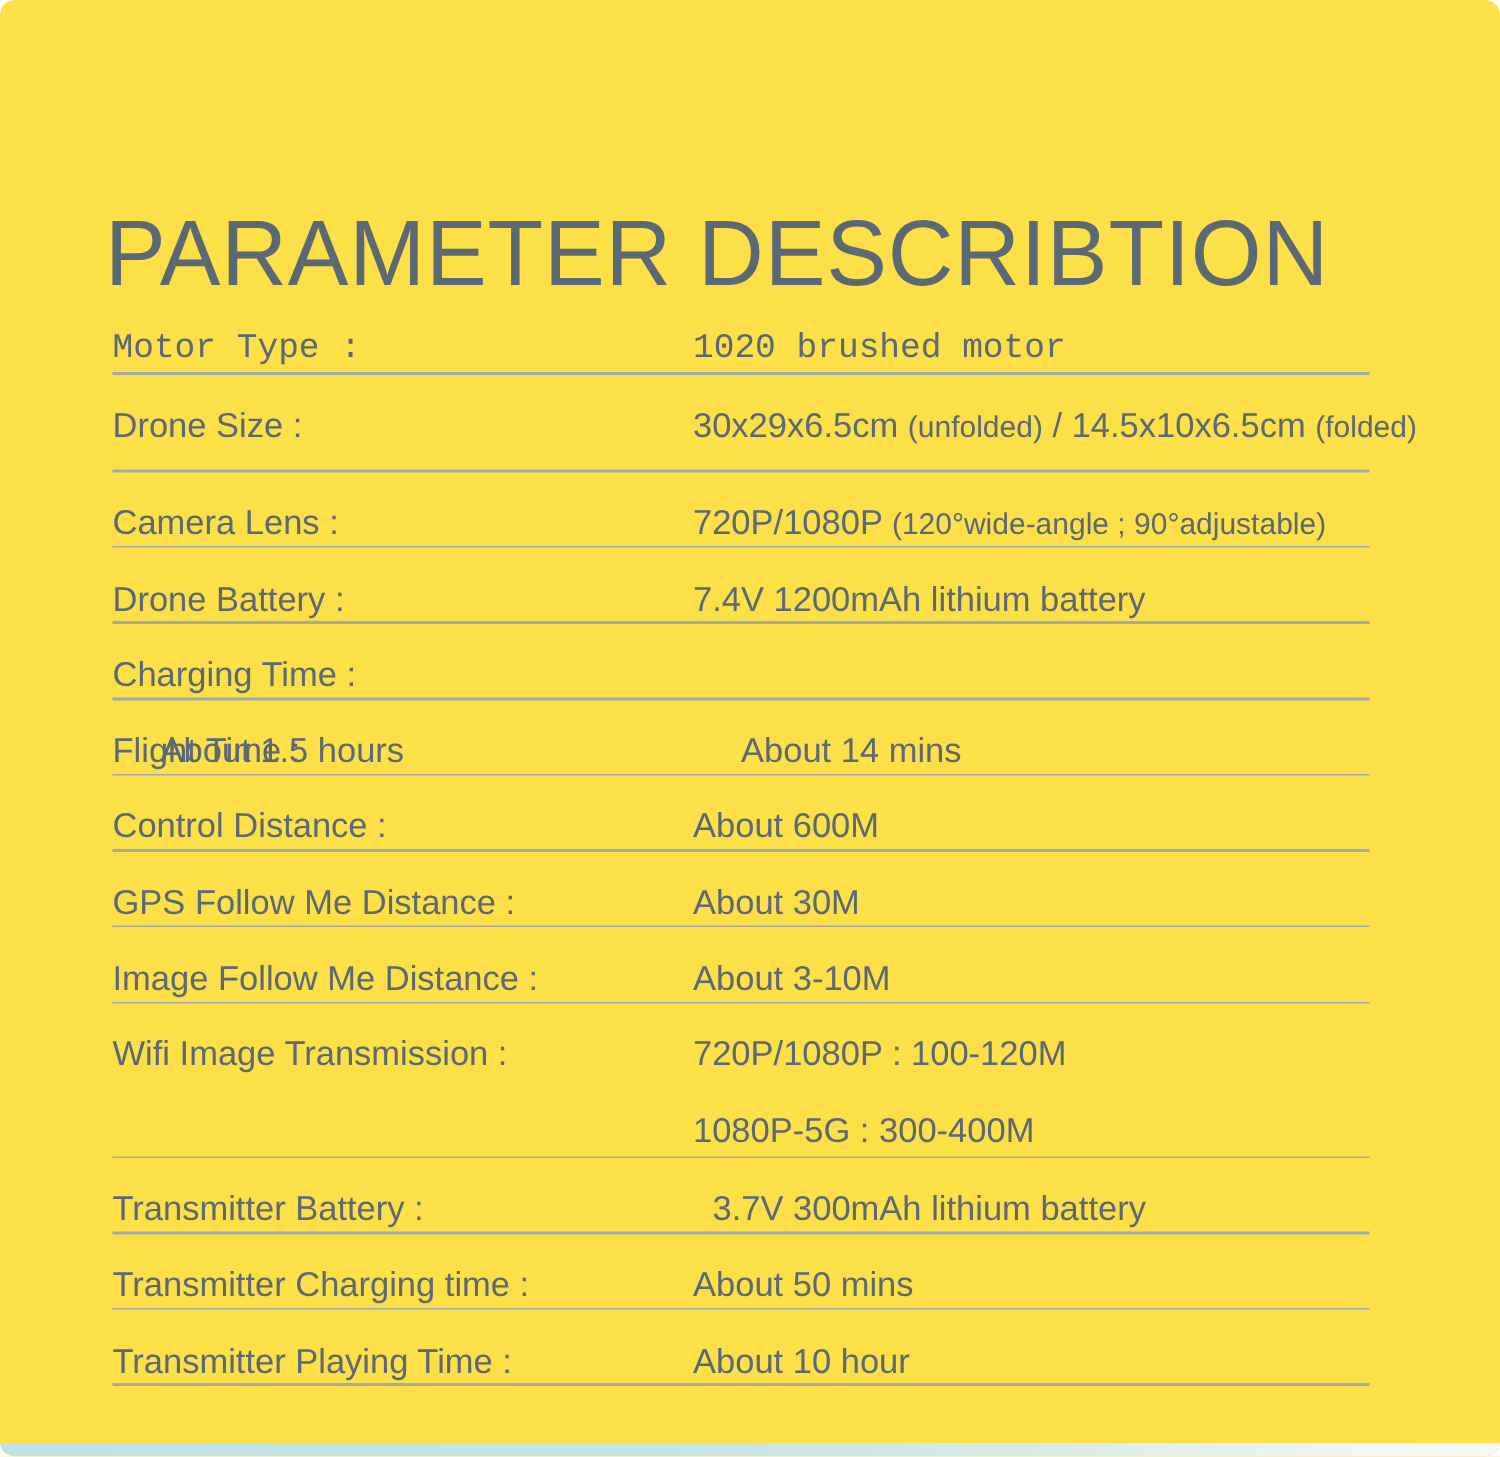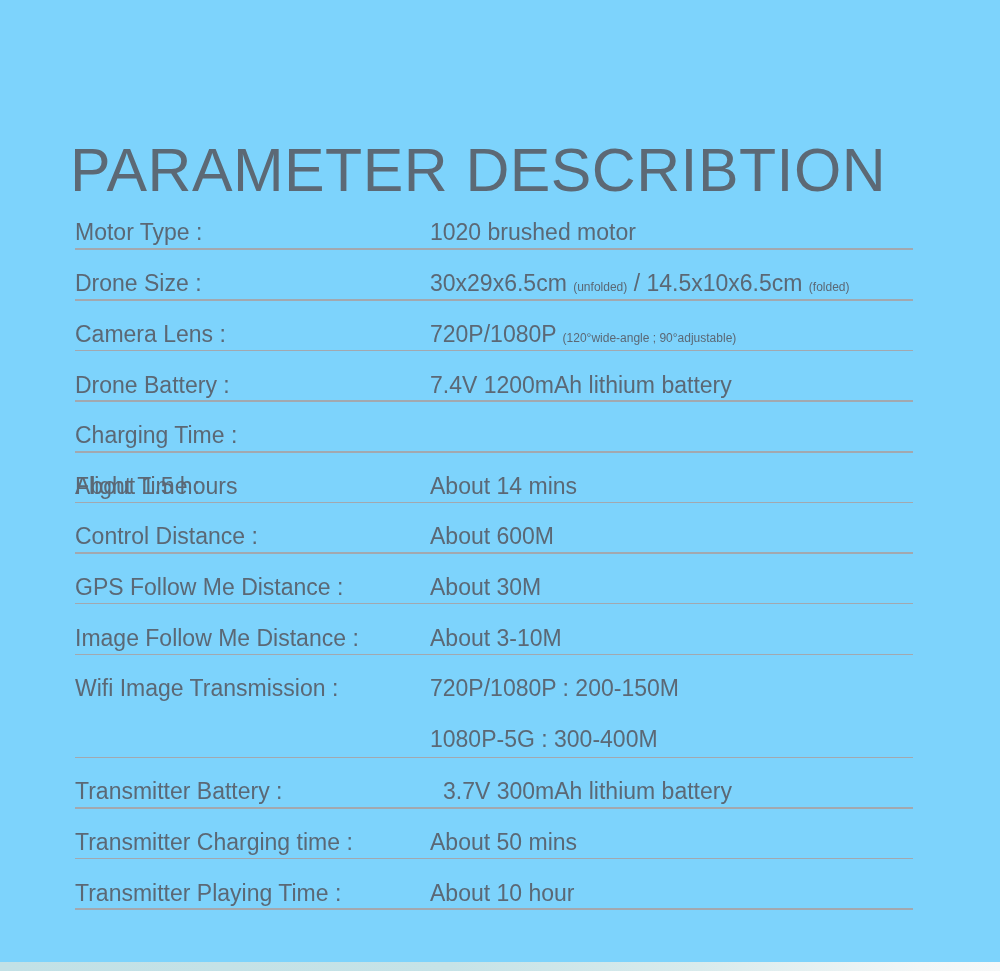--- a/index.html
+++ b/index.html
@@ -1,23 +1,24 @@
 <!DOCTYPE html>
 <html><head>
 <meta charset="utf-8">
 <style>
   html, body { margin: 0; padding: 0; background: #ffffff; }
   .page {
     position: relative;
     width: 1000px;
     height: 971px;
-    background: #7dd3fc;
+    background: #fde047;
     overflow: hidden;
     font-family: "Liberation Sans", sans-serif;
     color: #5b6875;
+    border-radius: 10px;
   }
   .page-title {
     position: absolute;
     left: 70px;
     top: 92px;
     font-size: 62px;
     font-weight: 400;
     letter-spacing: 0.5px;
     color: #5c6975;
     white-space: nowrap;
@@ -56,56 +57,57 @@
     flex: 1;
     display: flex;
     flex-direction: column;
   }
   .value-line {
     height: 50.64px;
     display: flex;
     align-items: flex-end;
     padding-bottom: 4px;
     box-sizing: border-box;
+    margin-left: 32px;
   }
   .vtext {
     font-size: 23px;
     line-height: 1.1;
     color: #5b6875;
     white-space: nowrap;
   }
   .vtext .small {
-    font-size: 12px;
+    font-size: 20px;
   }
   .accent-bar {
     position: absolute;
     left: 0;
     bottom: 0;
     width: 1000px;
     height: 9px;
     background: linear-gradient(to right, #c2e1e6 0%, #c6e3e7 45%, #d9ebec 70%, #f3f6f6 92%, #f6f8f8 100%);
   }
 </style>
 </head>
 <body>
 
 <div class="page">
   <h1 class="page-title">PARAMETER DESCRIBTION</h1>
   <div class="spec-table">
-      <div class="spec-row" style="height: 50.64px;">
+      <div class="spec-row" style="height: 50.64px; font-family: Liberation Mono, monospace;">
         <div class="spec-label">
           <span class="vtext">Motor Type :</span>
         </div>
         <div class="spec-values">
           <div class="value-line">
             <span class="vtext"><span>1020 brushed motor</span></span>
           </div>
         </div>
       </div>
-      <div class="spec-row" style="height: 51px;">
+      <div class="spec-row" style="height: 65px;">
         <div class="spec-label">
           <span class="vtext">Drone Size :</span>
         </div>
         <div class="spec-values">
           <div class="value-line">
             <span class="vtext"><span>30x29x6.5cm </span><span class="small">(unfolded)</span><span> / 14.5x10x6.5cm </span><span class="small">(folded)</span></span>
           </div>
         </div>
       </div>
       <div class="spec-row" style="height: 50.64px;">
@@ -131,21 +133,21 @@
       <div class="spec-row" style="height: 50.64px; flex-direction: column;">
         <div class="spec-label">
           <span class="vtext">Charging Time :</span>
         </div>
         <div class="spec-values">
           <div class="value-line">
             <span class="vtext"><span>About 1.5 hours</span></span>
           </div>
         </div>
       </div>
-      <div class="spec-row" style="height: 50.64px;">
+      <div class="spec-row" style="height: 50.64px; gap: 32px;">
         <div class="spec-label">
           <span class="vtext">Flight Time :</span>
         </div>
         <div class="spec-values">
           <div class="value-line">
             <span class="vtext"><span>About 14 mins</span></span>
           </div>
         </div>
       </div>
       <div class="spec-row" style="height: 50.64px;">
@@ -177,21 +179,21 @@
             <span class="vtext"><span>About 3-10M</span></span>
           </div>
         </div>
       </div>
       <div class="spec-row" style="height: 103px;">
         <div class="spec-label">
           <span class="vtext">Wifi Image Transmission :</span>
         </div>
         <div class="spec-values">
           <div class="value-line">
-            <span class="vtext"><span>720P/1080P : 200-150M</span></span>
+            <span class="vtext"><span>720P/1080P : 100-120M</span></span>
           </div>
           <div class="value-line">
             <span class="vtext"><span>1080P-5G : 300-400M</span></span>
           </div>
         </div>
       </div>
       <div class="spec-row" style="height: 50.64px; gap: 13px;">
         <div class="spec-label">
           <span class="vtext">Transmitter Battery :</span>
         </div>

